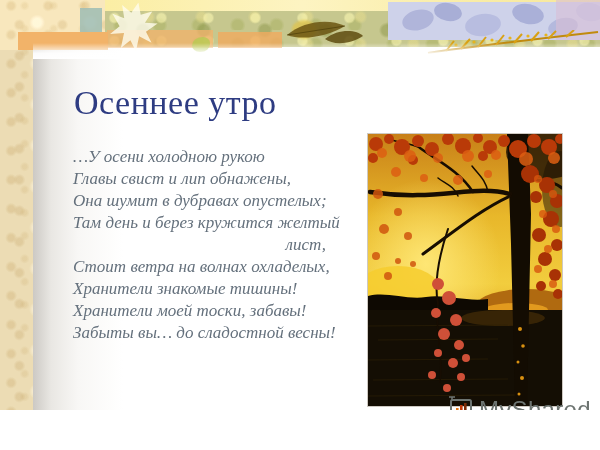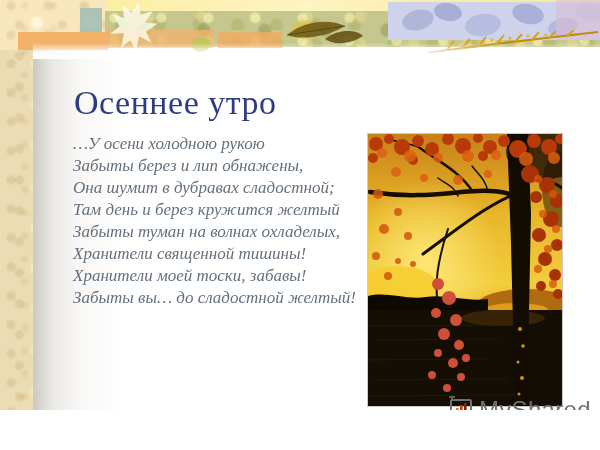--- a/index.html
+++ b/index.html
@@ -46,21 +46,21 @@
   .dark-leaf{left:283px;top:13px;}
   .lavender-block{left:388px;top:2px;width:212px;height:38px;background:#ced2ea;overflow:hidden;}
   .pink-edge{left:556px;top:0;width:44px;height:40px;background:rgba(216,190,214,.6);}
   .sprig{left:426px;top:30px;}
   .band-fade{left:33px;top:43px;width:567px;height:16px;
     background:linear-gradient(to bottom,rgba(255,255,255,0),rgba(255,255,255,.92) 65%,#fff);}
 
   
   .title{position:absolute;left:74px;top:84px;margin:0;z-index:5;
          font-size:34px;font-weight:400;color:#2e3c82;letter-spacing:.5px;white-space:nowrap;}
-  .poem{position:absolute;left:73px;top:133px;width:253px;z-index:5;
+  .poem{position:absolute;left:73px;top:146px;width:253px;z-index:5;
         font-style:italic;font-size:17px;line-height:22px;color:#64707c;}
   .poem-line{white-space:nowrap;}
   .poem-line.align-right{text-align:right;}
 
   
   .photo{position:absolute;left:368px;top:134px;width:194px;height:272px;z-index:5;
          box-shadow:0 0 0 1px rgba(60,40,10,.25);}
   .photo svg{display:block;}
 
   
@@ -132,27 +132,28 @@
       </g>
     </svg>
 
     <div class="band-fade"></div>
   </div>
 
   <h1 class="title">Осеннее утро</h1>
 
   <div class="poem">
     <div class="poem-line">…У осени холодною рукою</div>
-    <div class="poem-line">Забыты берез и лип обнажены,</div>
-    <div class="poem-line">Она шумит в дубравах сладостной;</div>
+    <div class="poem-line">Главы свист и лип обнажены,</div>
+    <div class="poem-line">Она шумит в дубравах опустелых;</div>
     <div class="poem-line">Там день и берез кружится желтый</div>
-    <div class="poem-line">Забыты туман на волнах охладелых,</div>
-    <div class="poem-line">Хранители священной тишины!</div>
+    <div class="poem-line align-right">лист,</div>
+    <div class="poem-line">Стоит ветра на волнах охладелых,</div>
+    <div class="poem-line">Хранители знакомые тишины!</div>
     <div class="poem-line">Хранители моей тоски, забавы!</div>
-    <div class="poem-line">Забыты вы… до сладостной желтый!</div>
+    <div class="poem-line">Забыты вы… до сладостной весны!</div>
   </div>
 
   <div class="photo">
     <svg width="194" height="272" viewBox="0 0 194 272">
       <defs>
         <linearGradient id="sky" x1="0" y1="0" x2="0" y2="1">
           <stop offset="0" stop-color="#c88018"></stop>
           <stop offset="0.3" stop-color="#e8b72a"></stop>
           <stop offset="0.55" stop-color="#f2cd3e"></stop>
           <stop offset="0.78" stop-color="#dE9c1a"></stop>

